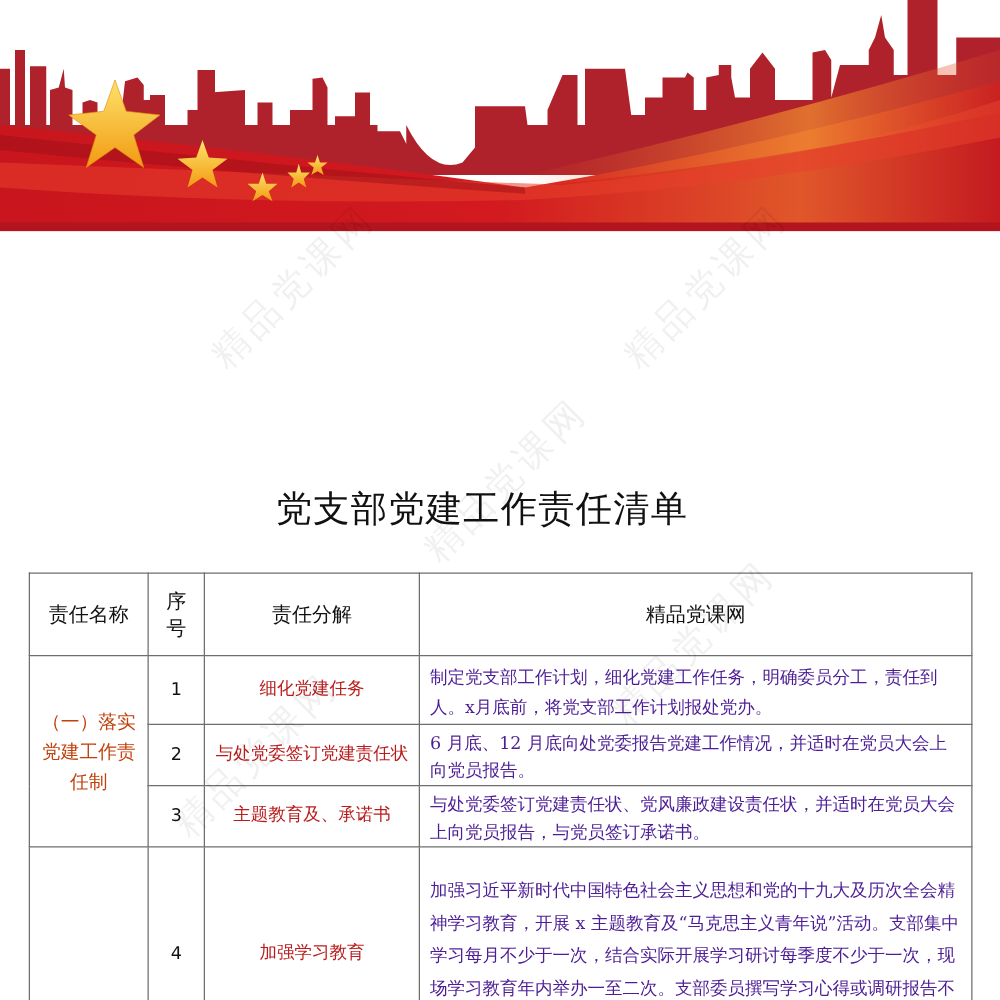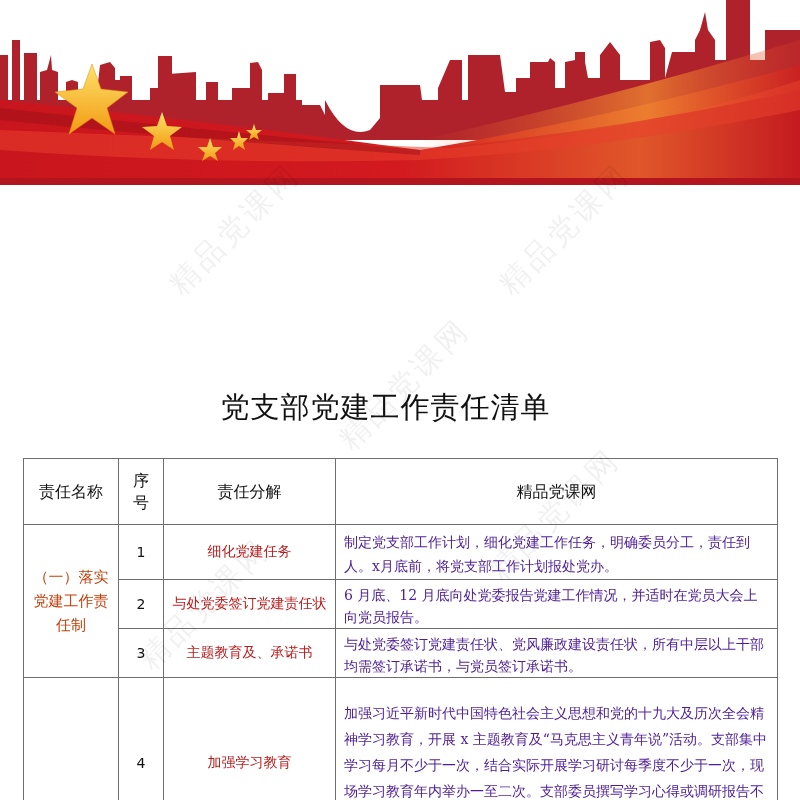--- a/index.html
+++ b/index.html
@@ -118,21 +118,21 @@
     <td class="task">制定党支部工作计划，细化党建工作任务，明确委员分工，责任到人。x月底前，将党支部工作计划报处党办。</td>
   </tr>
   <tr style="height:48px">
     <td class="num">2</td>
     <td class="dec" style="line-height:22px">与处党委签订党建责任状</td>
     <td class="task" style="line-height:22px">6 月底、12 月底向处党委报告党建工作情况，并适时在党员大会上向党员报告。</td>
   </tr>
   <tr style="height:46px">
     <td class="num">3</td>
     <td class="dec">主题教育及、承诺书</td>
-    <td class="task" style="line-height:22px">与处党委签订党建责任状、党风廉政建设责任状，所有中层以上干部均需签订承诺书，与党员签订承诺书。</td>
+    <td class="task" style="line-height:22px">与处党委签订党建责任状、党风廉政建设责任状，并适时在党员大会上向党员报告，与党员签订承诺书。</td>
   </tr>
   <tr class="row4" style="height:170px">
     <td class="cat"></td>
     <td class="num">4</td>
     <td class="dec">加强学习教育</td>
     <td class="task" style="line-height:26px">加强习近平新时代中国特色社会主义思想和党的十九大及历次全会精神学习教育，开展 x 主题教育及“马克思主义青年说”活动。支部集中学习每月不少于一次，结合实际开展学习研讨每季度不少于一次，现场学习教育年内举办一至二次。支部委员撰写学习心得或调研报告不少于一篇，按时上交处党办</td>
   </tr>
 </tbody>
   </table>
 

